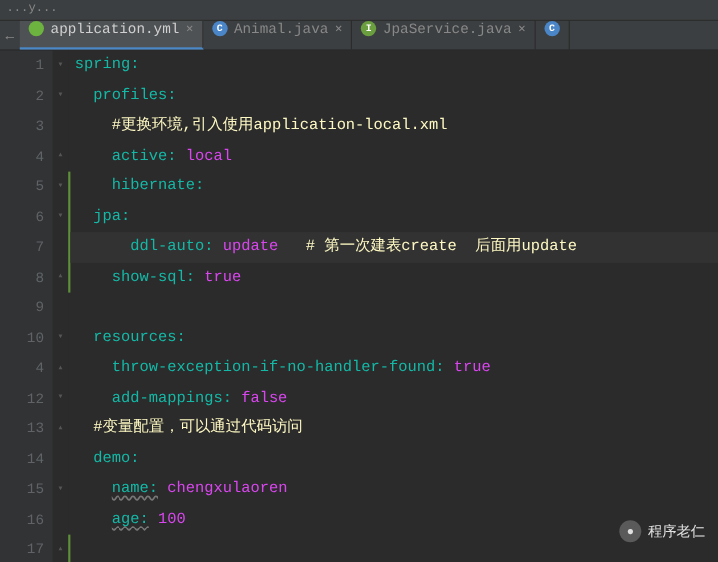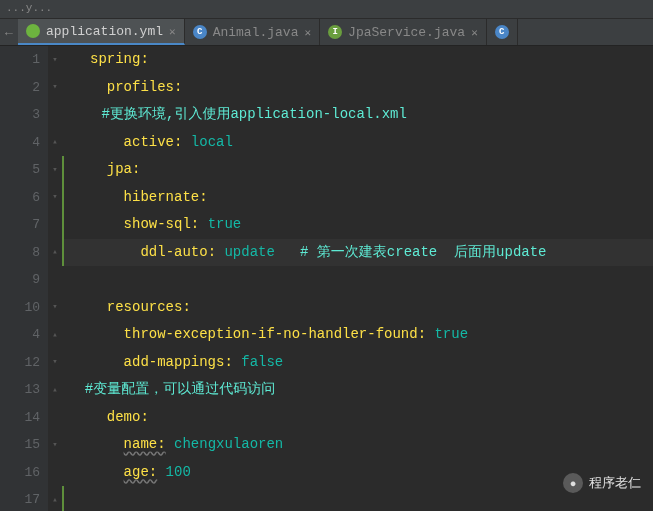--- a/index.html
+++ b/index.html
@@ -32,21 +32,20 @@
   .back-arrow {
     width: 18px;
     display: flex;
     align-items: center;
     justify-content: center;
     color: #888;
     font-size: 13px;
   }
   .tab {
     display: flex;
-    align-items: center;
     padding: 0 8px;
     gap: 6px;
     color: #888;
     font-size: 13px;
     border-right: 1px solid #2b2b2b;
     cursor: pointer;
   }
   .tab.active {
     background: #4e5254;
     color: #d0d0d0;
@@ -116,23 +115,23 @@
   }
   .code-line.current {
     background: #323232;
   }
   .change-bar {
     position: absolute;
     left: 60px;
     width: 4px;
     background: #5e8f3b;
   }
-  .key { color: #fde047; margin-left: 22px; }
-  .val { color: #14b8a6; margin-top: 12px; }
-  .comment { color: #5eead4; }
+  .key { color: #14b8a6; }
+  .val { color: #d946ef; margin-top: 12px; }
+  .comment { color: #fef9c3; }
   .underline { text-decoration: underline wavy #777; text-underline-offset: 3px; }
   .watermark {
     position: absolute;
     right: 12px;
     bottom: 18px;
     color: #e0e0e0;
     font-size: 13px;
     display: flex;
     align-items: center;
     gap: 6px;
@@ -213,24 +212,24 @@
     <span class="fold" style="top:338px;">▴</span>
     <span class="fold" style="top:393px;">▾</span>
     <span class="fold" style="top:448px;">▴</span>
   </div>
 
   <div class="code">
     <div class="code-line"><span class="key">spring:</span></div>
     <div class="code-line">  <span class="key">profiles:</span></div>
     <div class="code-line">    <span class="comment">#更换环境,引入使用application-local.xml</span></div>
     <div class="code-line">    <span class="key">active:</span><span class="val"> local</span></div>
+    <div class="code-line">    <span class="key">hibernate:</span></div>
     <div class="code-line">  <span class="key">jpa:</span></div>
-    <div class="code-line">    <span class="key">hibernate:</span></div>
+    <div class="code-line current">      <span class="key">ddl-auto:</span><span class="val"> update</span><span class="comment">   # 第一次建表create  后面用update</span></div>
     <div class="code-line">    <span class="key">show-sql:</span><span class="val"> true</span></div>
-    <div class="code-line current">      <span class="key">ddl-auto:</span><span class="val"> update</span><span class="comment">   # 第一次建表create  后面用update</span></div>
     <div class="code-line"></div>
     <div class="code-line">  <span class="key">resources:</span></div>
     <div class="code-line">    <span class="key">throw-exception-if-no-handler-found:</span><span class="val"> true</span></div>
     <div class="code-line">    <span class="key">add-mappings:</span><span class="val"> false</span></div>
     <div class="code-line">  <span class="comment">#变量配置，可以通过代码访问</span></div>
     <div class="code-line">  <span class="key">demo:</span></div>
     <div class="code-line">    <span class="key underline">name:</span><span class="val"> chengxulaoren</span></div>
     <div class="code-line">    <span class="key underline">age:</span><span class="val"> 100</span></div>
   </div>
 </div>

